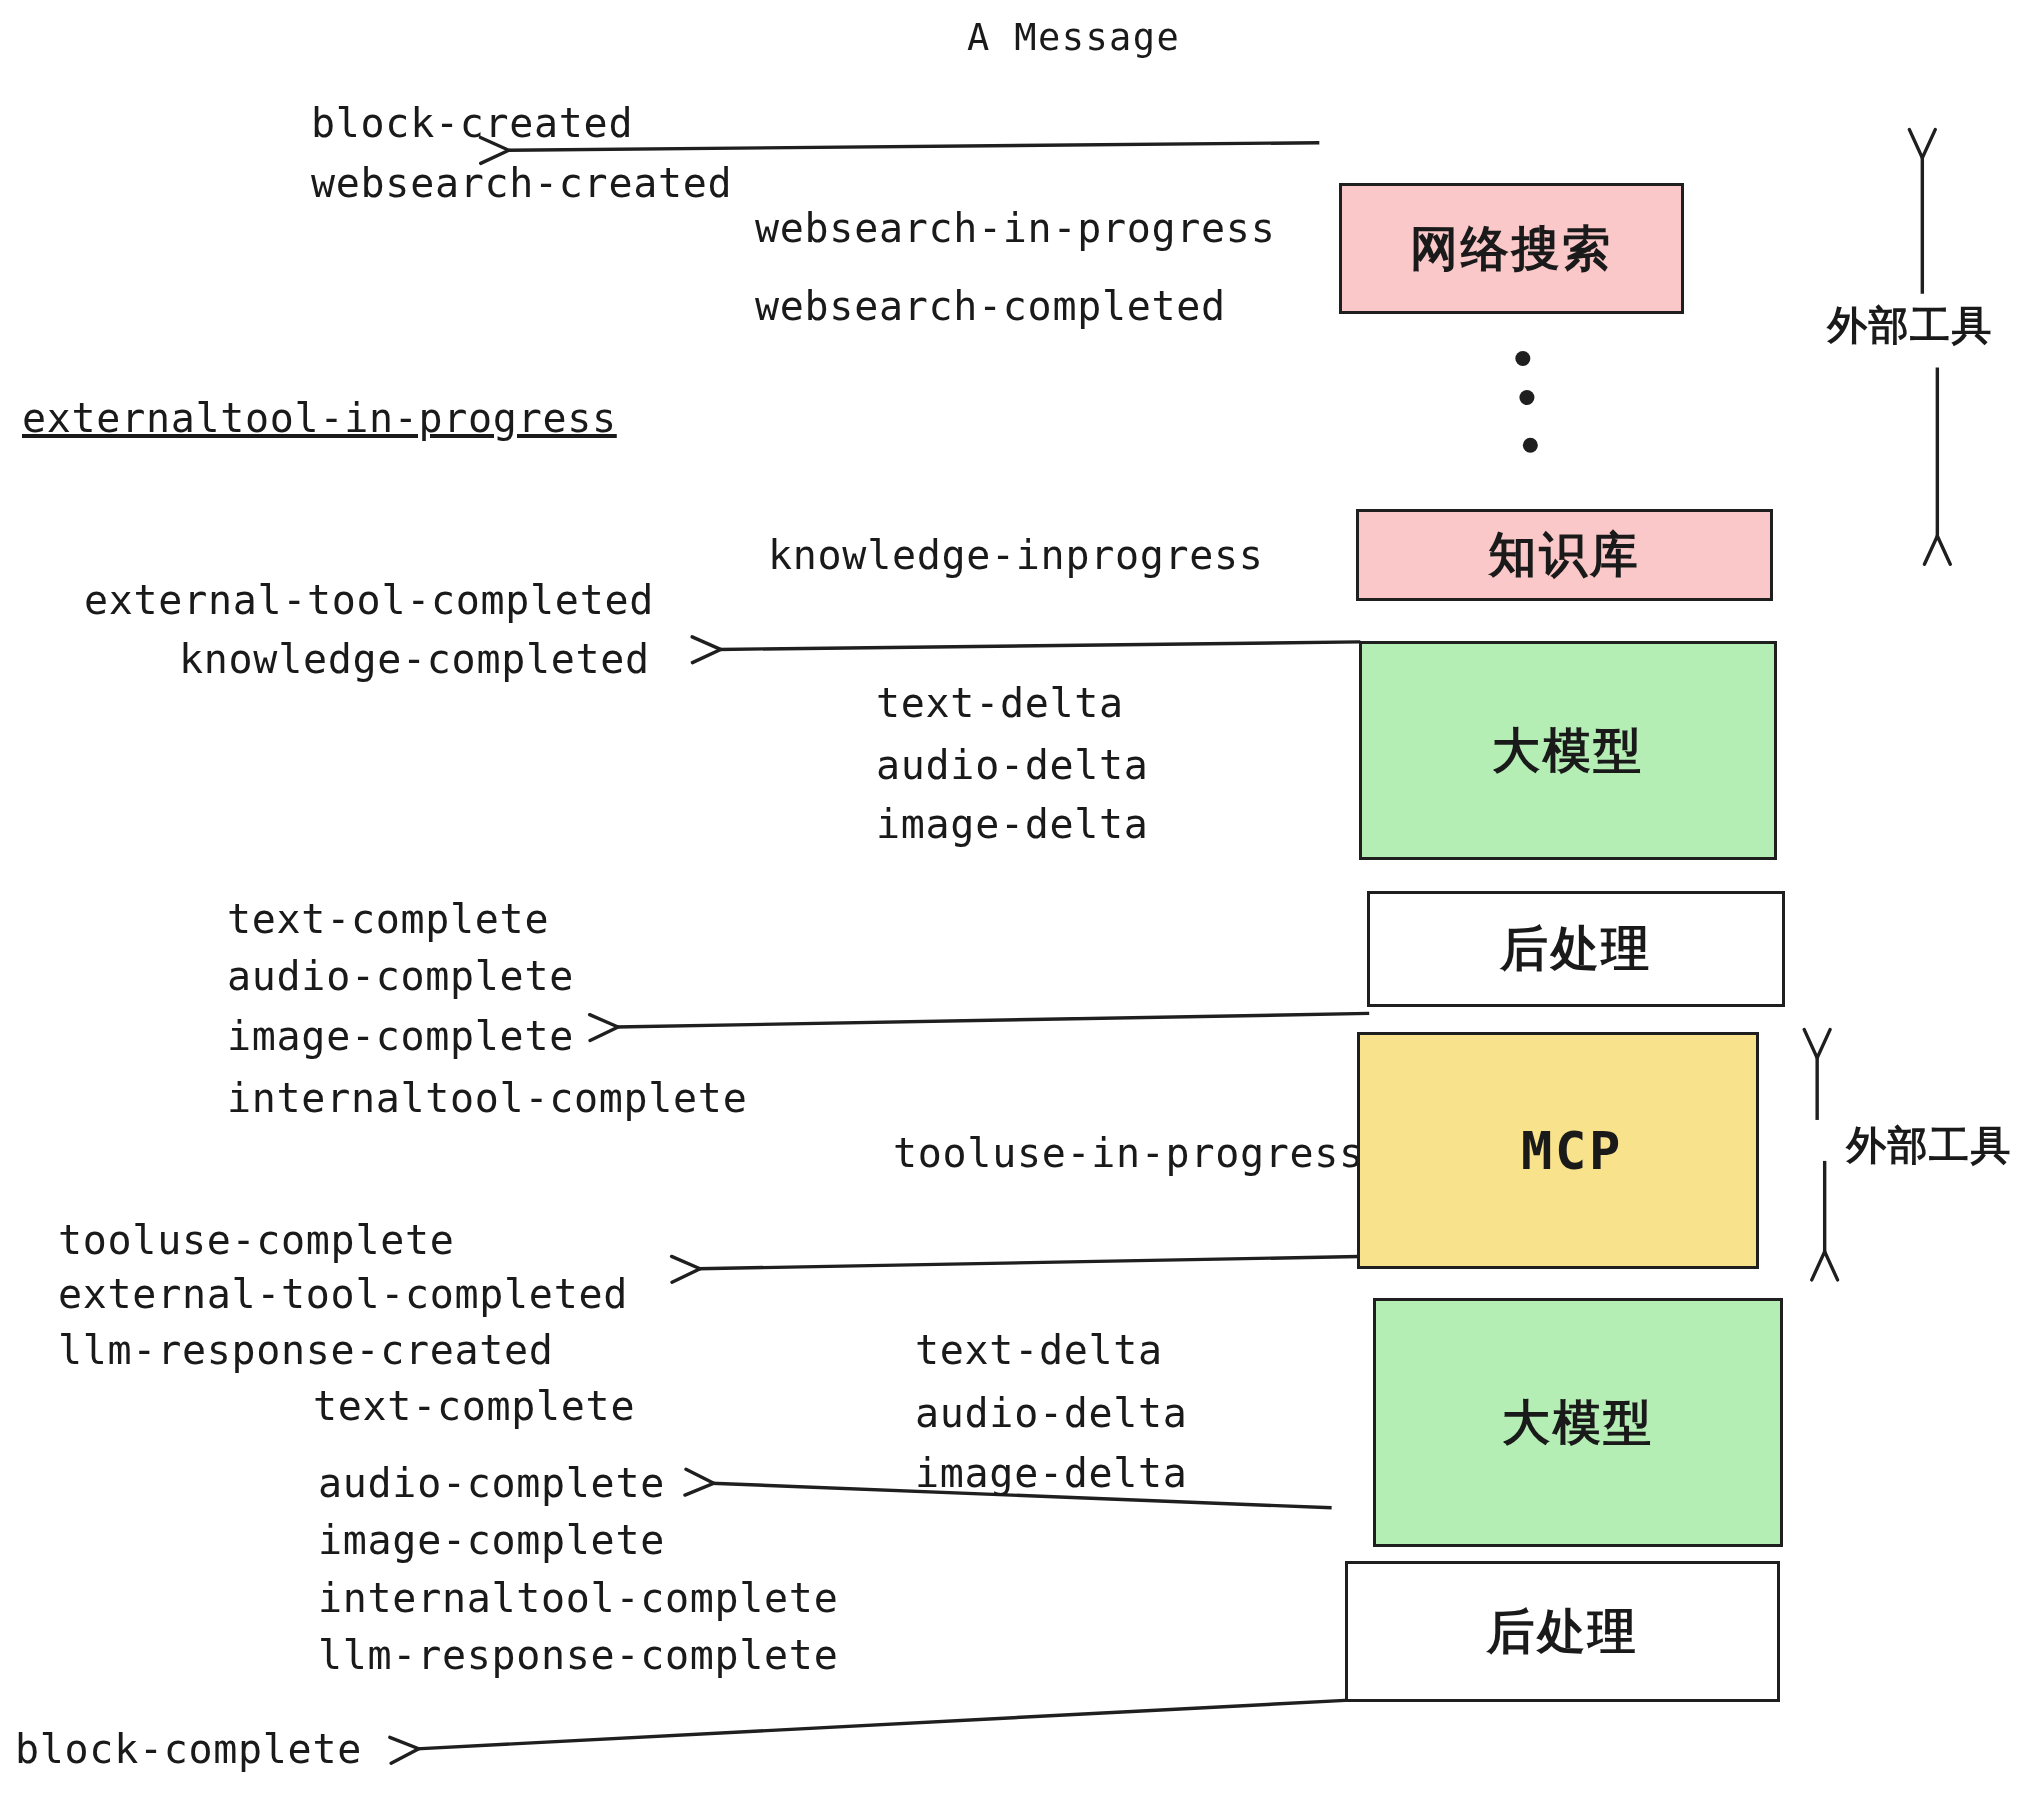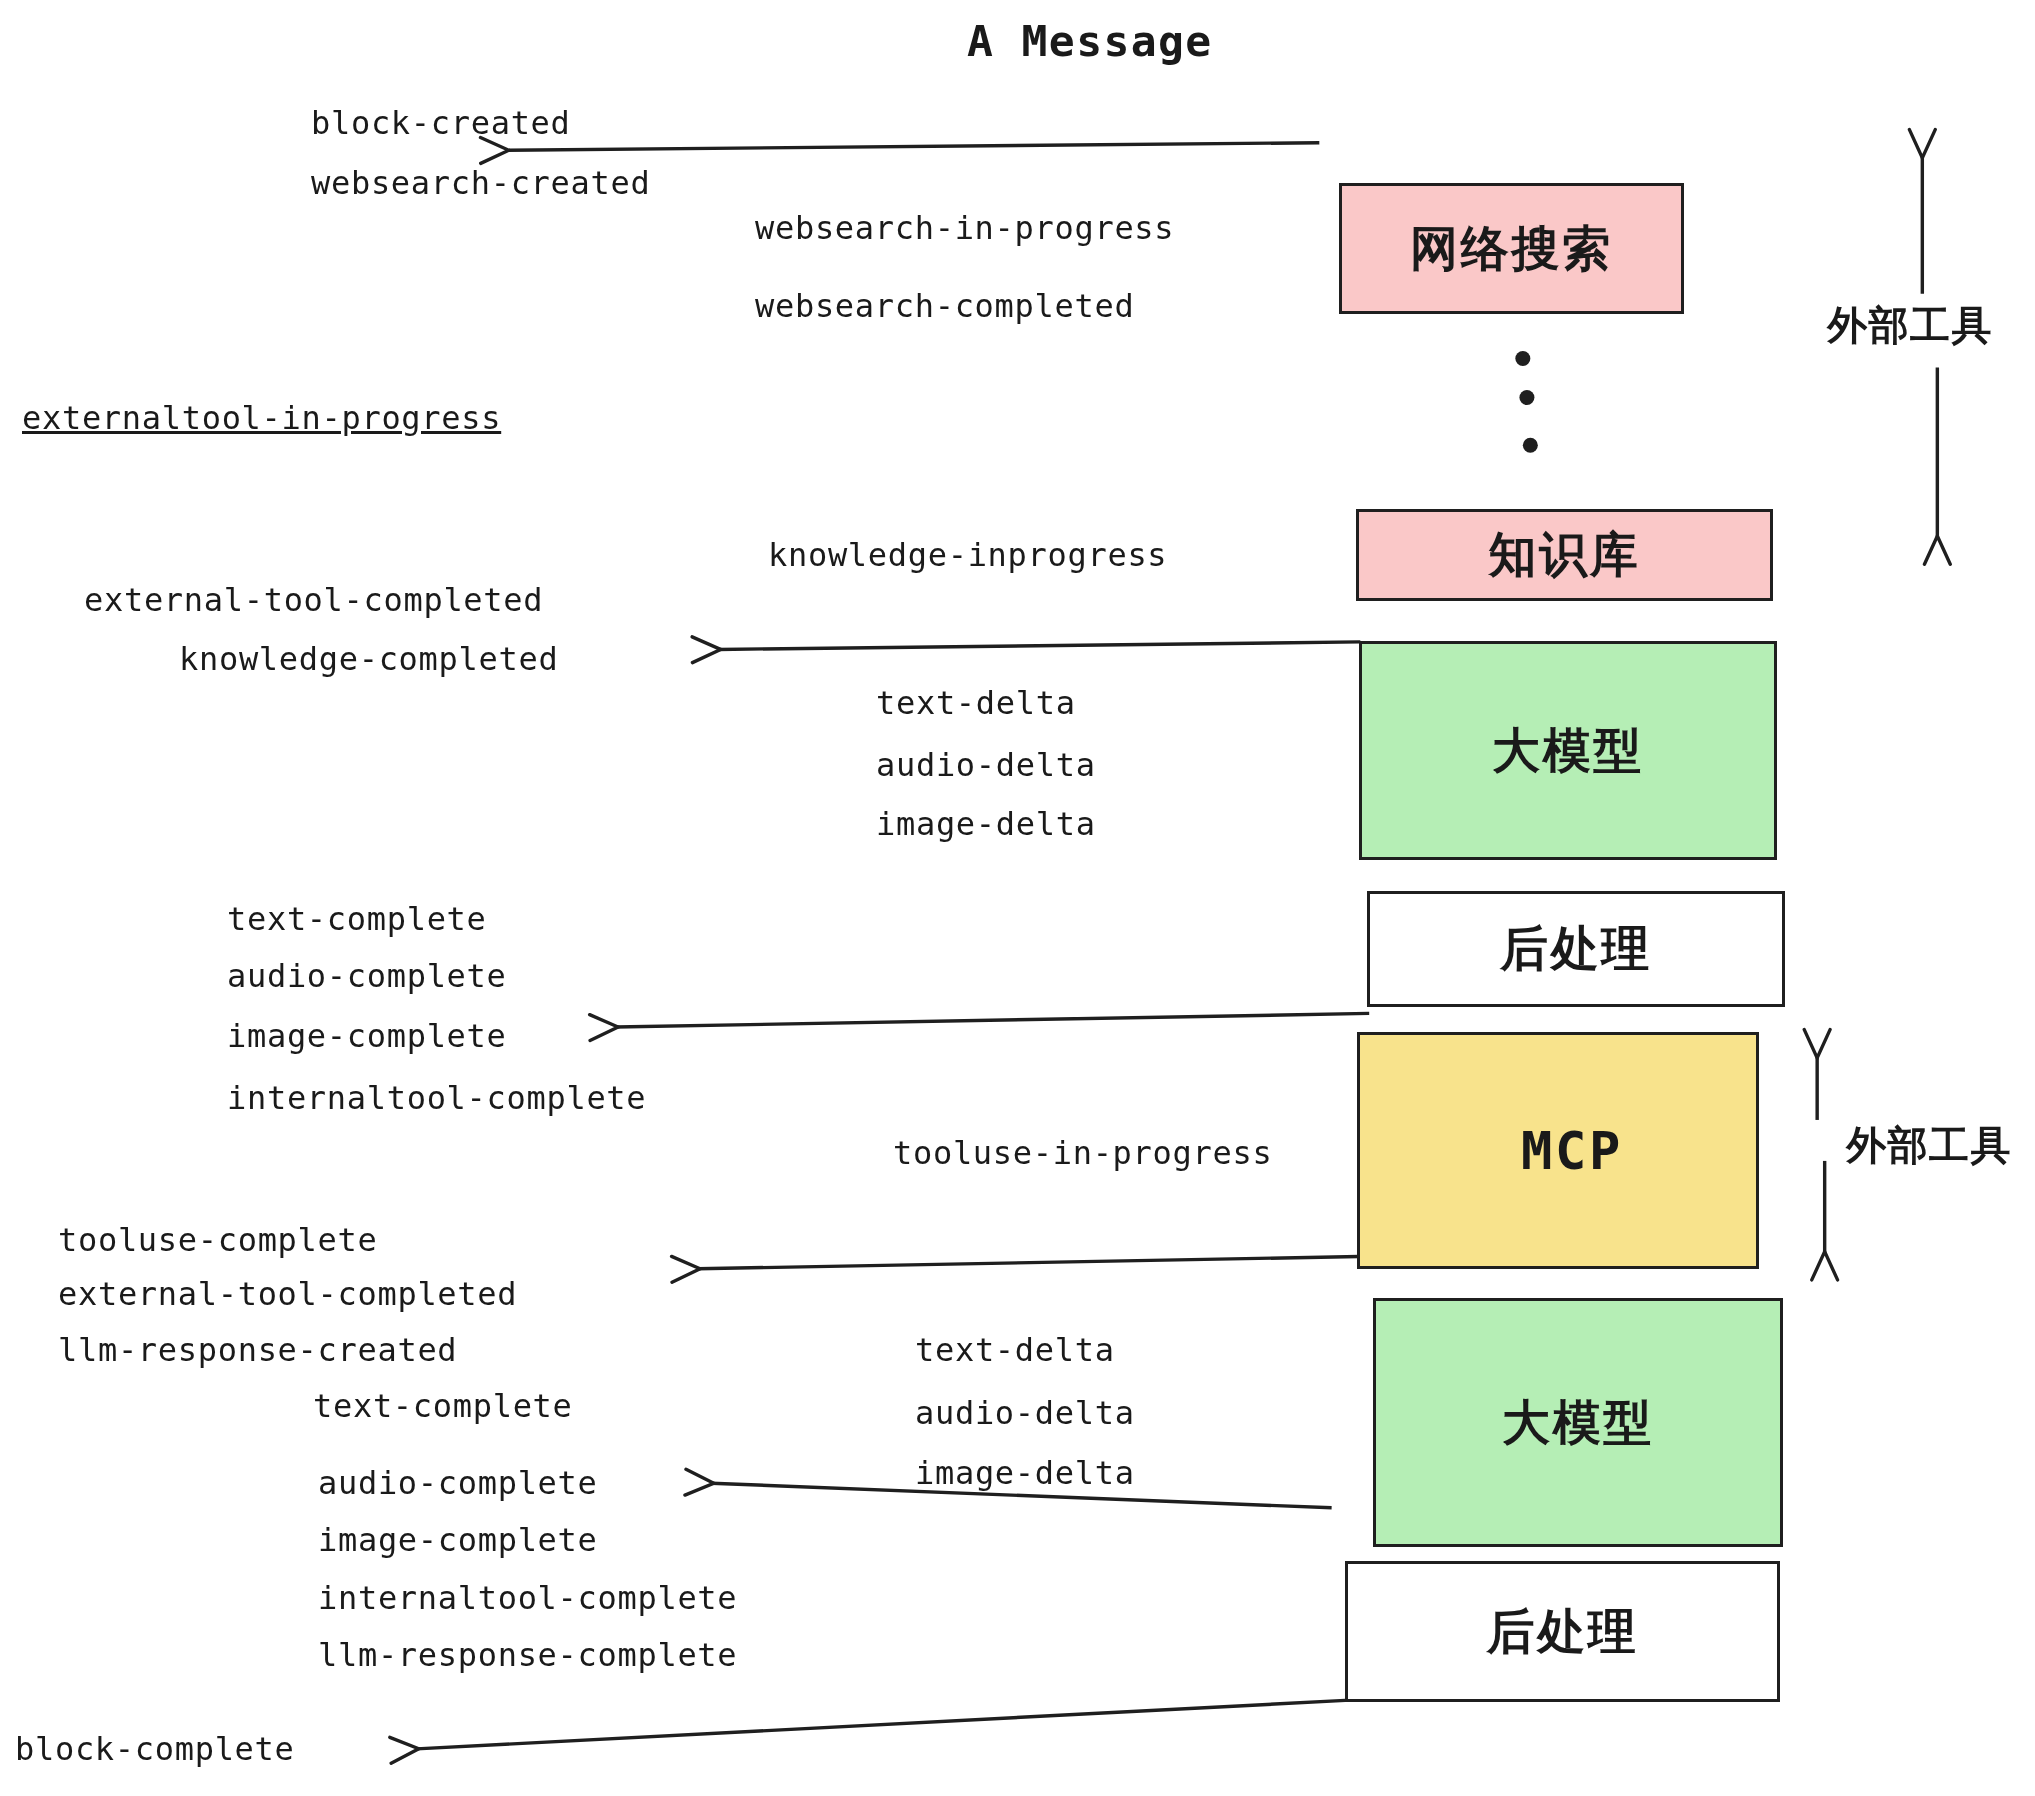--- a/index.html
+++ b/index.html
@@ -6,28 +6,28 @@
   #canvas{
     position:relative;
     width:2035px;height:1796px;
     background:#ffffff;
     font-family:"DejaVu Sans Mono","Liberation Mono",monospace;
     color:#1a1a1a;
     overflow:hidden;
   }
   #title{
     position:absolute;
-    font-size:43px;
-    font-weight:bold;
+    font-size:37px;
+    font-weight:normal;
     white-space:nowrap;
     letter-spacing:1.4px;
   }
   .event-label{
     position:absolute;
-    font-size:32px;
+    font-size:40px;
     line-height:44px;
     white-space:nowrap;
     letter-spacing:0.7px;
     font-weight:500;
   }
   .node-box{
     position:absolute;
     border:3.4px solid #1f1f1f;
     display:flex;
     align-items:center;

